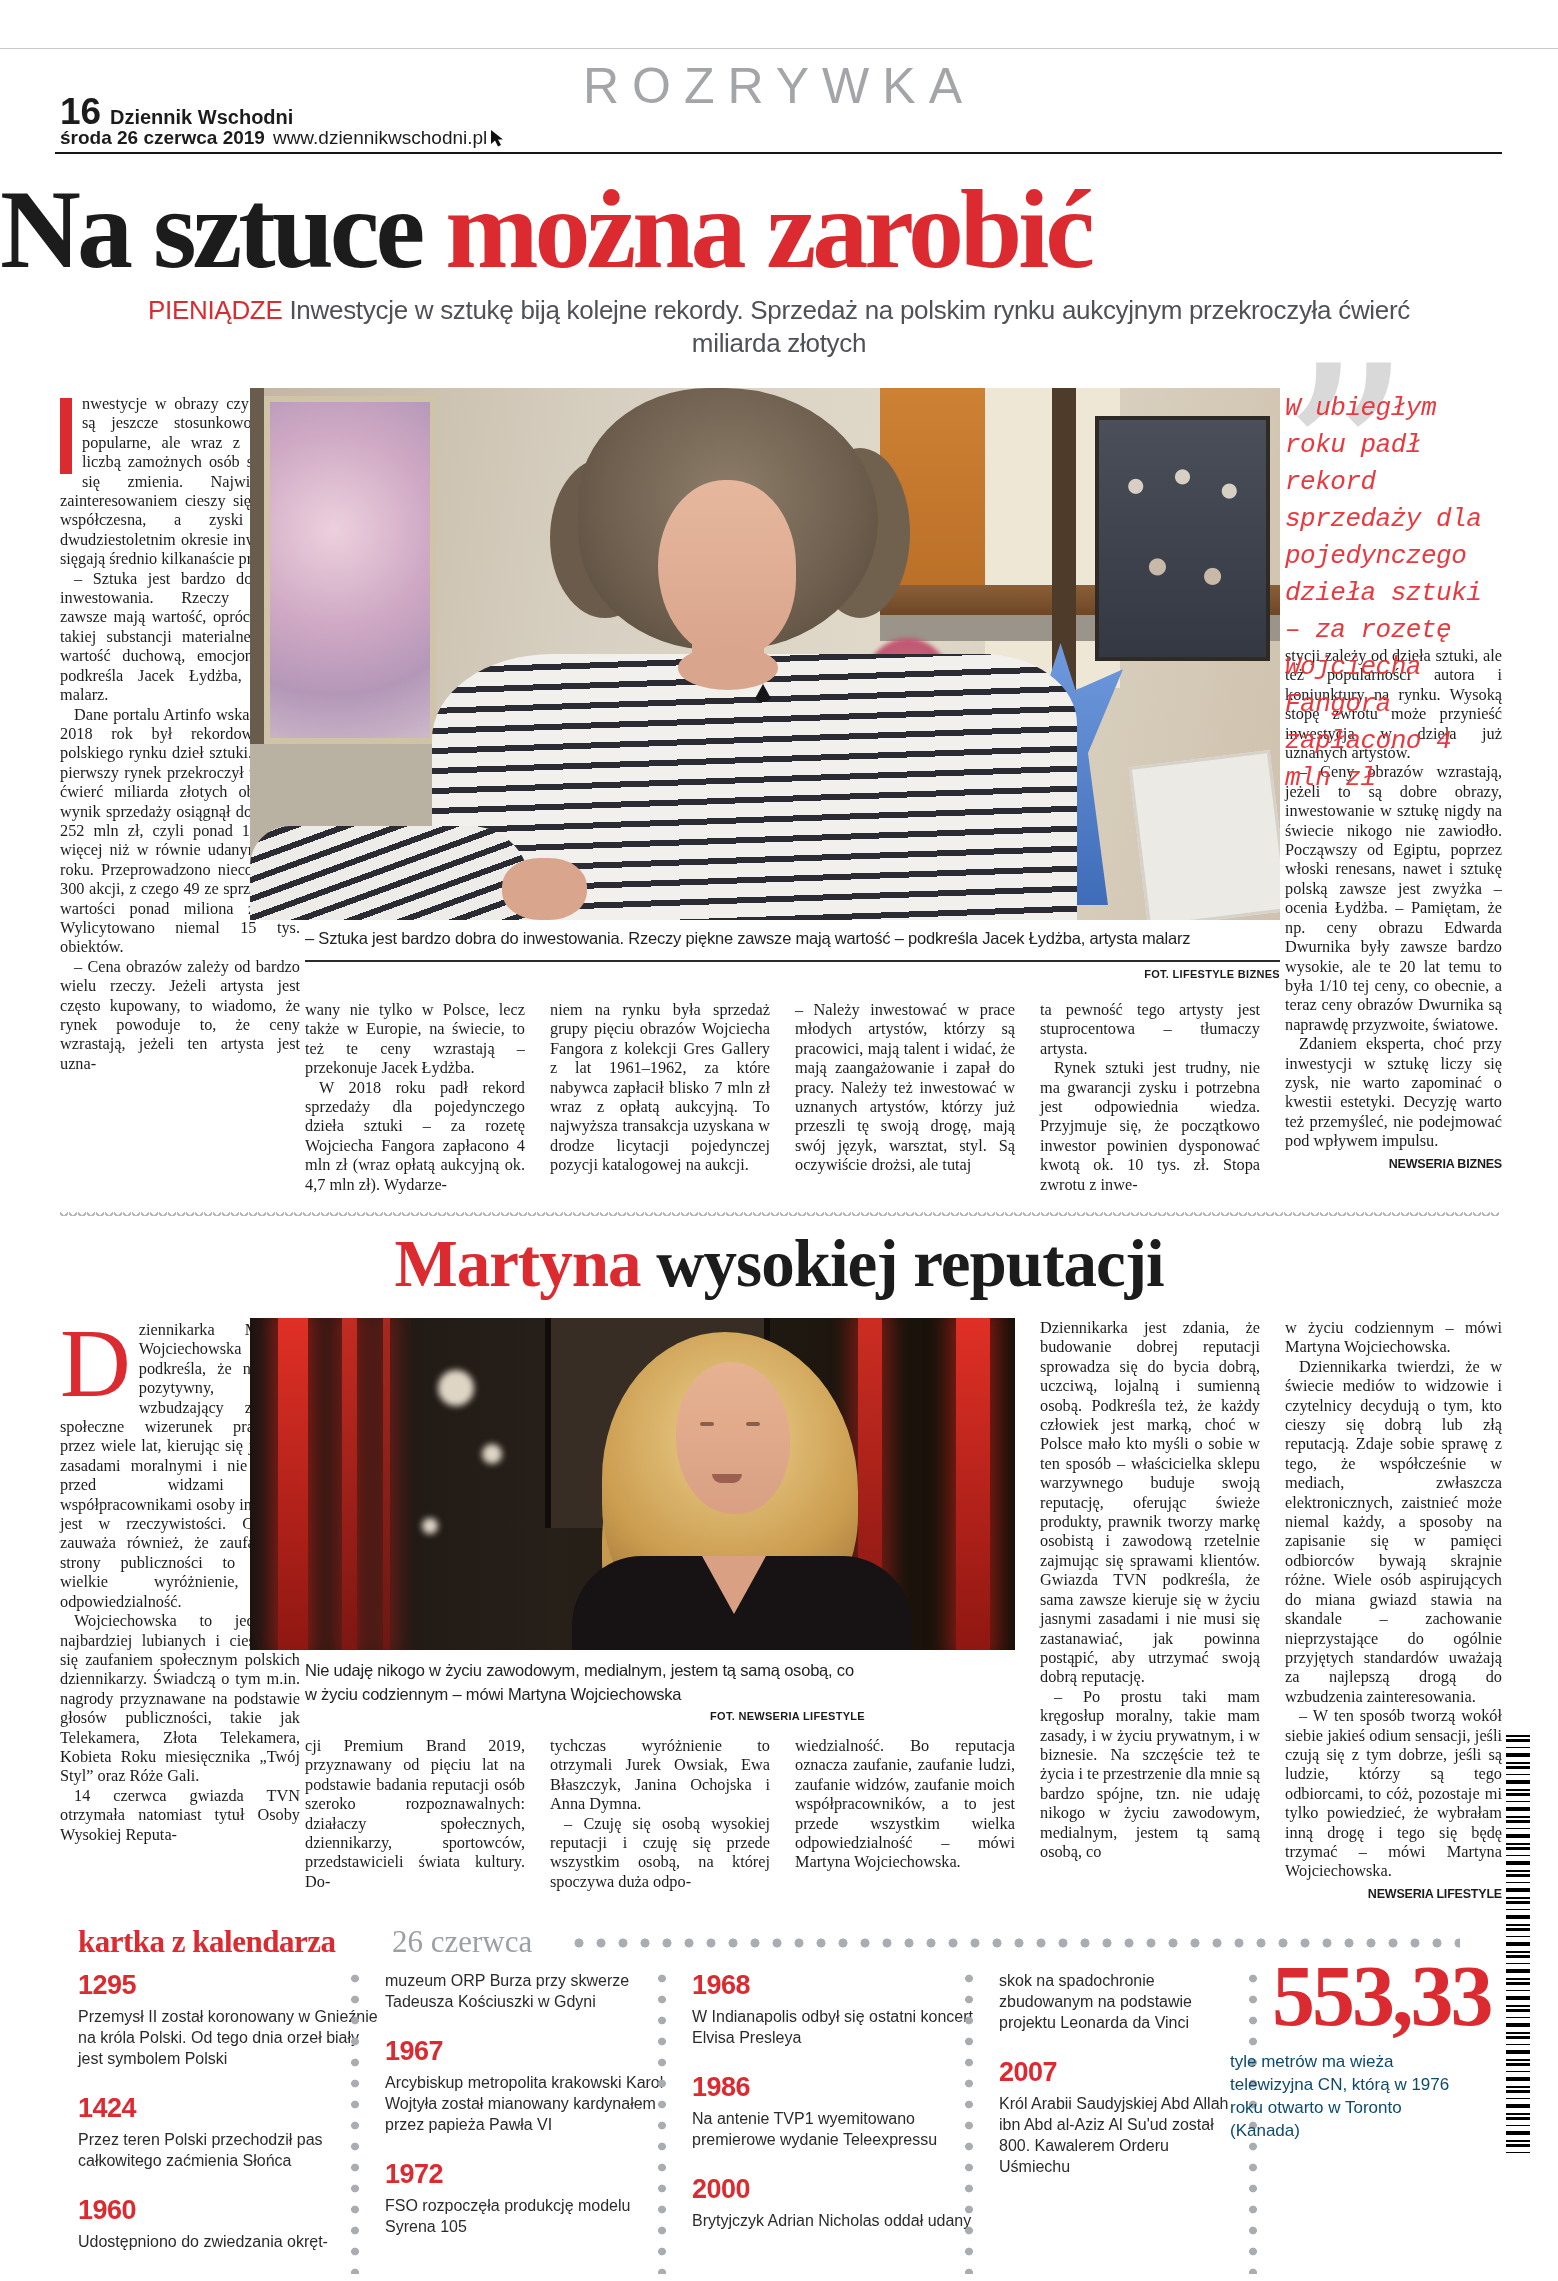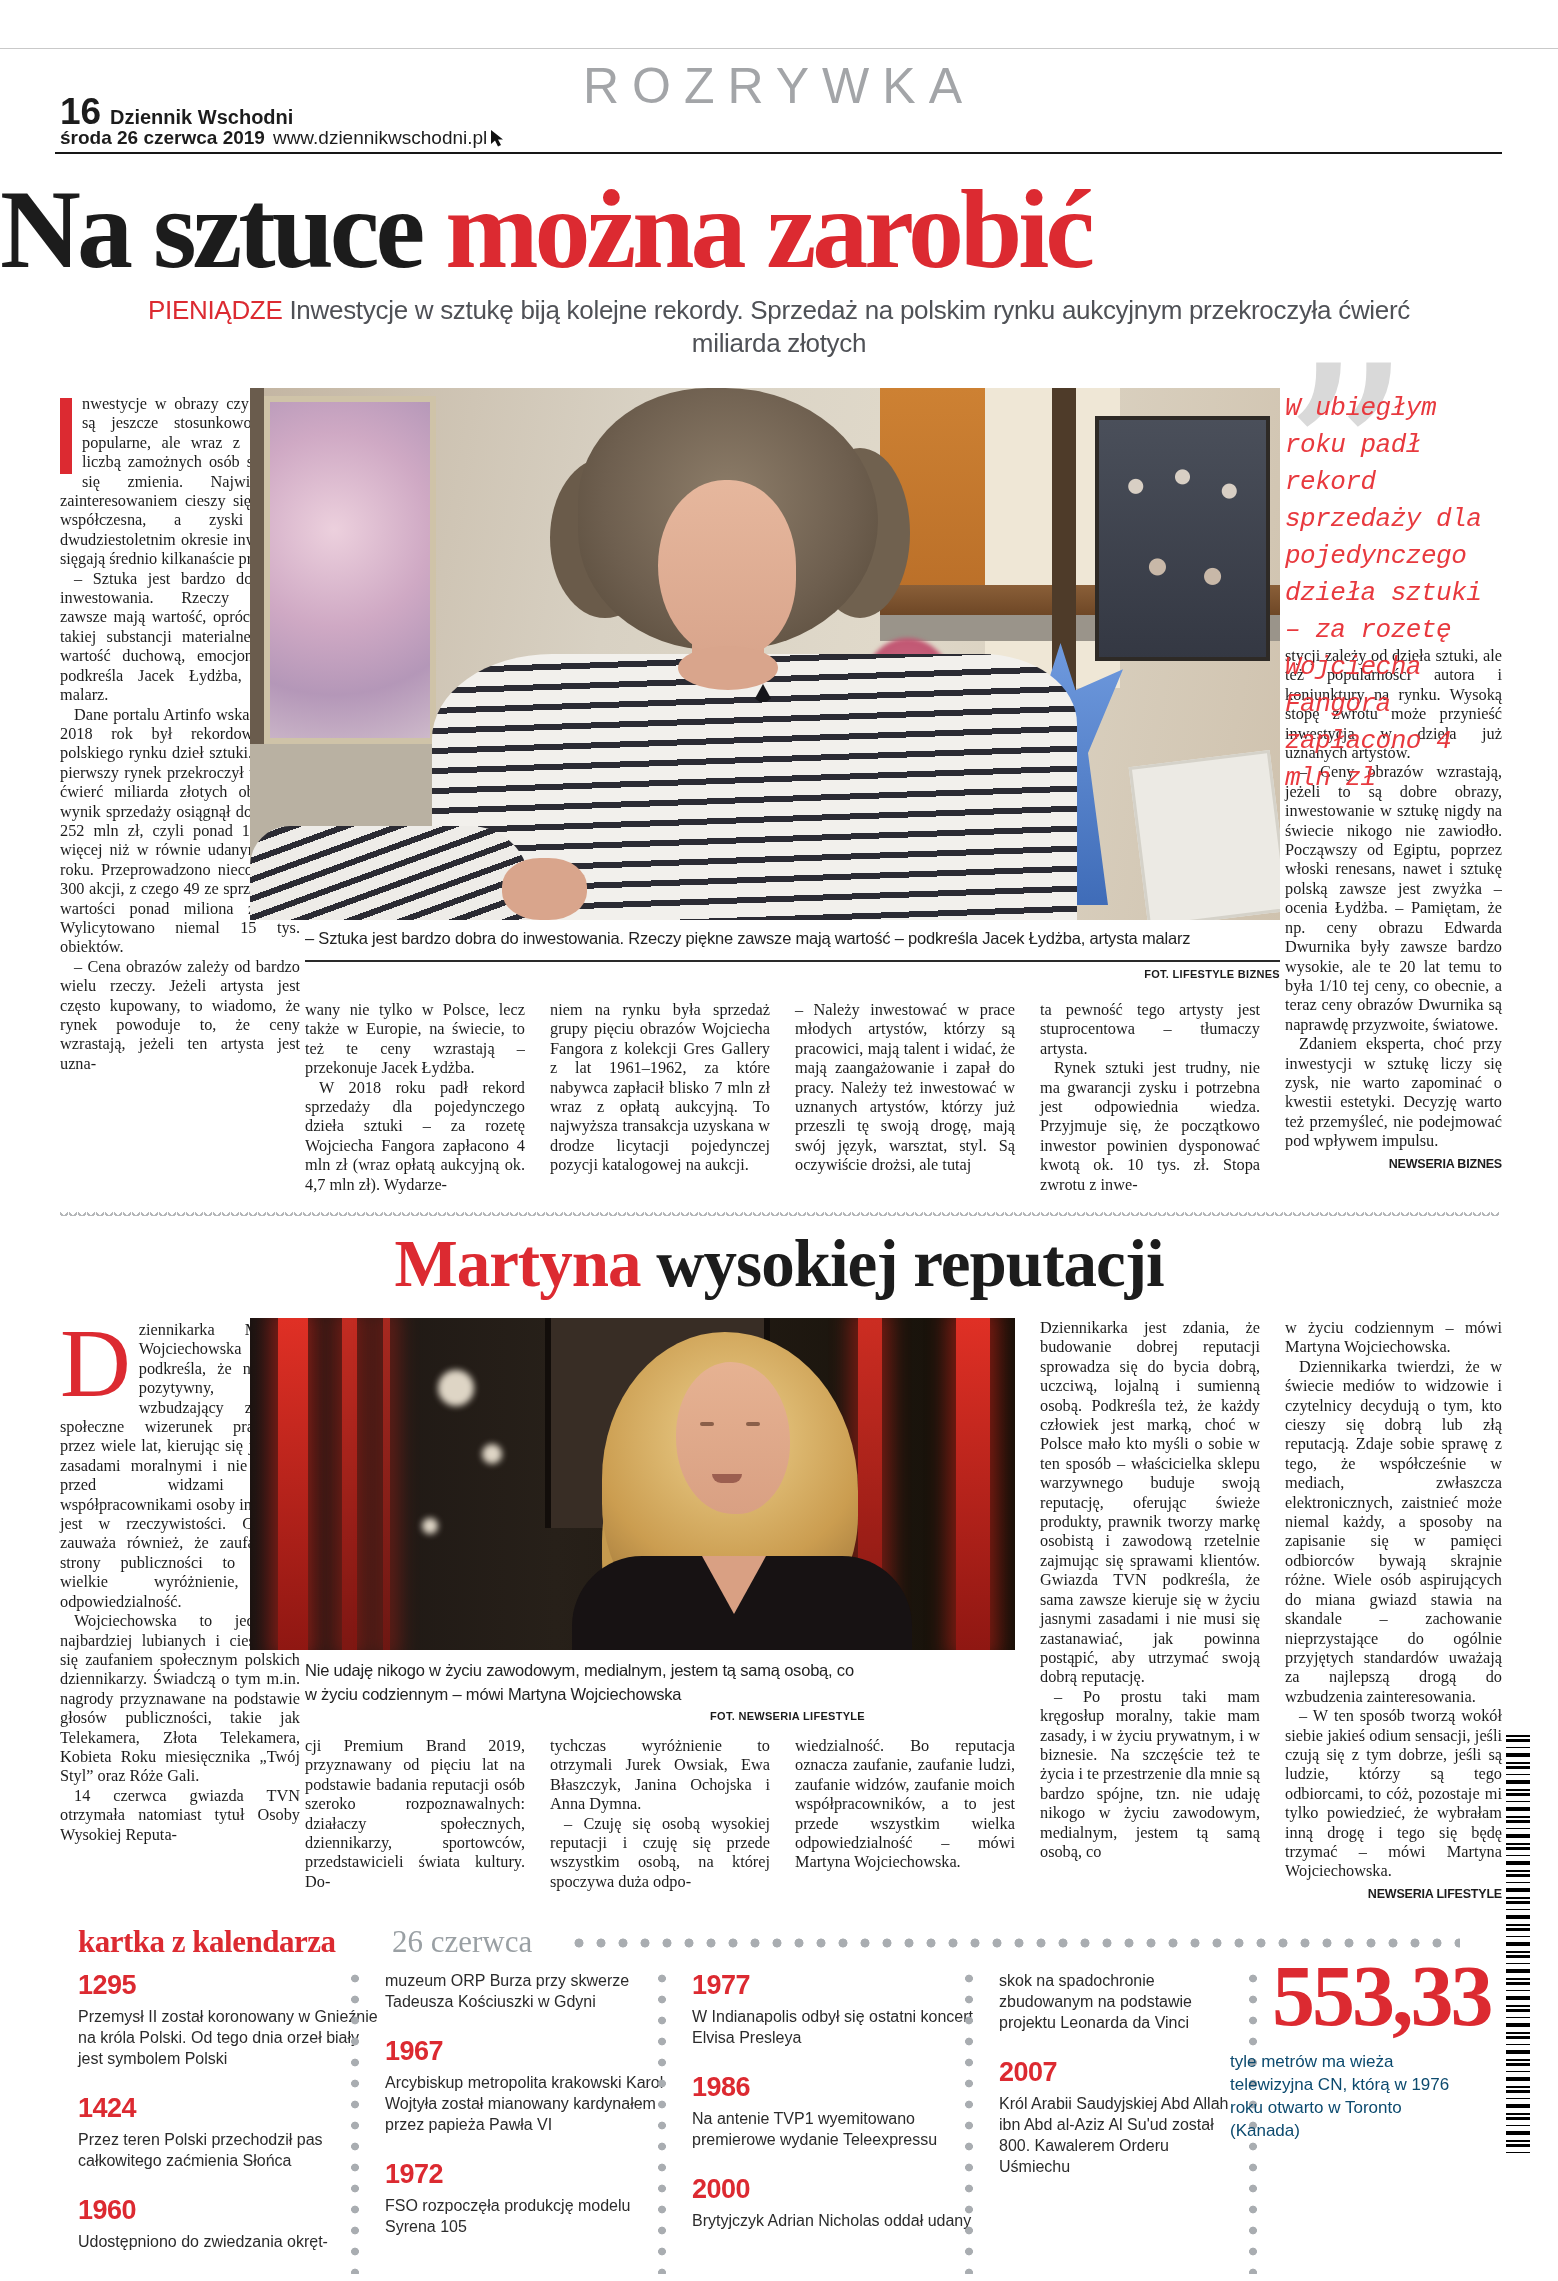--- a/index.html
+++ b/index.html
@@ -369,21 +369,21 @@
     <div class="cal-entry">
       <div class="cal-year">1972</div>
       <div class="cal-text">FSO rozpoczęła produkcję modelu Syrena 105</div>
     </div>
   </div>
 
   <div class="abs cal-vsep vs2"></div>
 
   <div class="abs cal-col cal-c3">
     <div class="cal-entry">
-      <div class="cal-year">1977</div>
+      <div class="cal-year">1968</div>
       <div class="cal-text">W Indianapolis odbył się ostatni koncert Elvisa Presleya</div>
     </div>
     <div class="cal-entry">
       <div class="cal-year">1986</div>
       <div class="cal-text">Na antenie TVP1 wyemitowano premierowe wydanie Teleexpressu</div>
     </div>
     <div class="cal-entry">
       <div class="cal-year">2000</div>
       <div class="cal-text">Brytyjczyk Adrian Nicholas oddał udany</div>
     </div>

